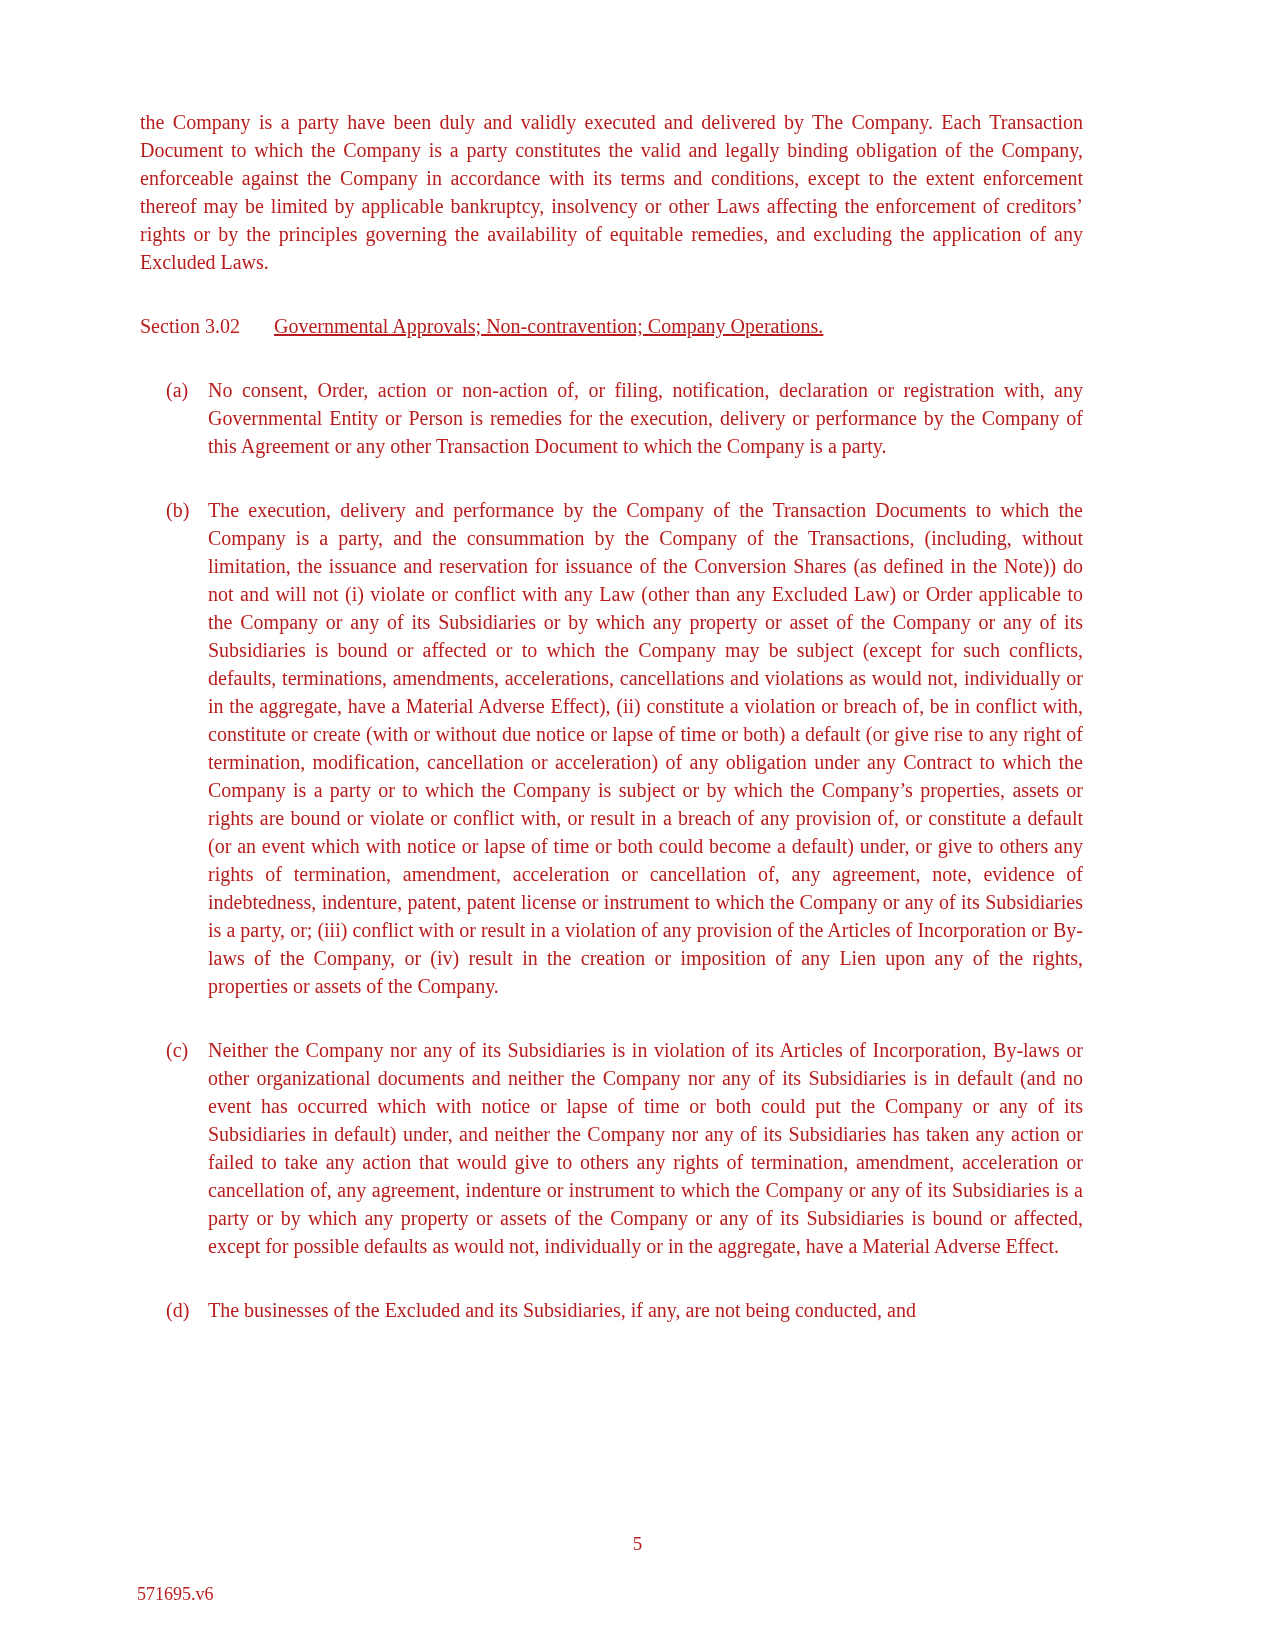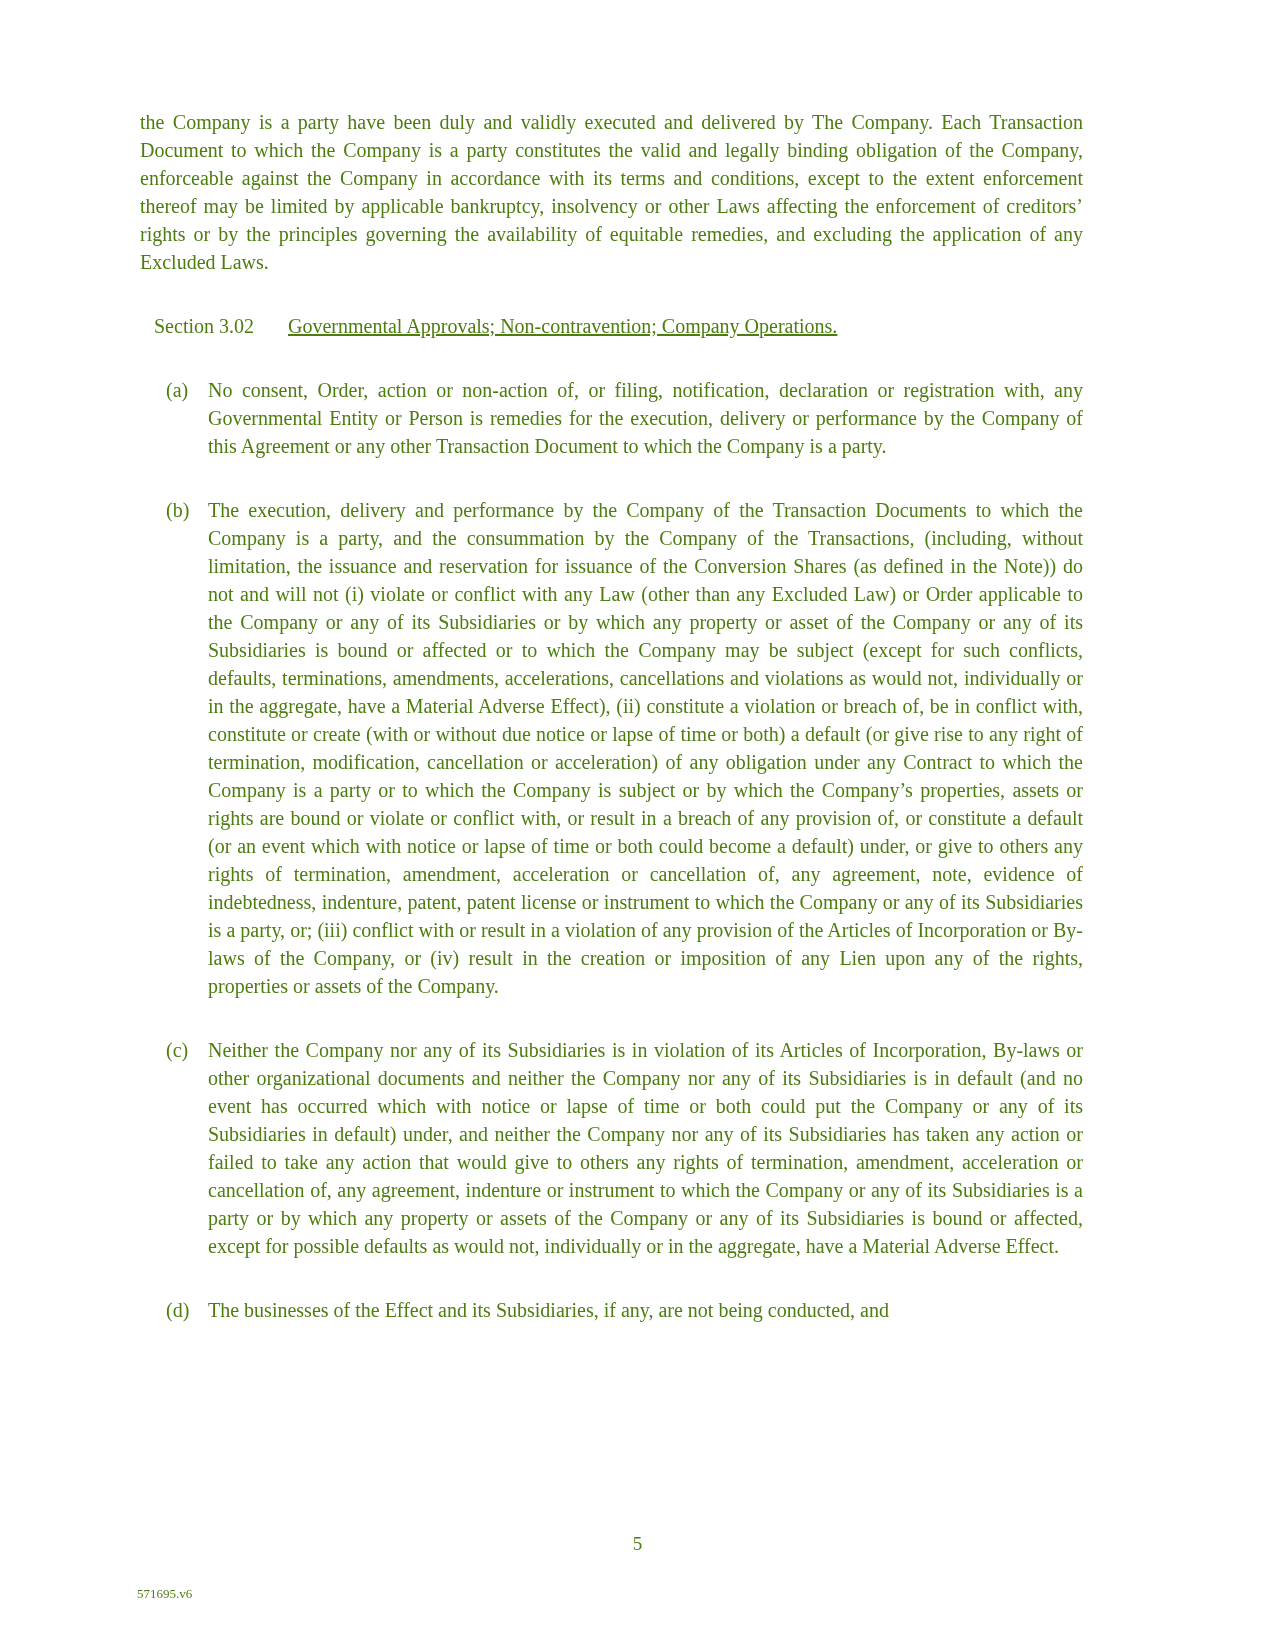--- a/index.html
+++ b/index.html
@@ -6,33 +6,33 @@
     margin: 0;
     padding: 0;
     background: #ffffff;
   }
   .page {
     position: relative;
     width: 1275px;
     height: 1650px;
     background: #ffffff;
     font-family: "Liberation Serif", "DejaVu Serif", serif;
-    color: #4d7c0f;
+    color: #b91c1c;
     box-sizing: border-box;
     padding: 108px 192px 0 140px;
     font-size: 20px;
     line-height: 28px;
     overflow: hidden;
   }
   .para {
     text-align: justify;
     margin: 0 0 36px 0;
   }
   .section-heading {
-    margin: 0 0 36px 14px;
+    margin: 0 0 36px 0;
     white-space: nowrap;
   }
   .section-label {
     display: inline-block;
     margin-right: 34px;
   }
   .section-title {
     text-decoration: underline;
   }
   .list-item {
@@ -53,21 +53,21 @@
     left: 0;
     right: 0;
     bottom: 92px;
     text-align: center;
     font-size: 19px;
   }
   .footer-left {
     position: absolute;
     left: 137px;
     bottom: 42px;
-    font-size: 13px;
+    font-size: 18px;
   }
 </style>
 </head>
 <body>
 
 <div class="page">
 
   <p class="para">the Company is a party have been duly and validly executed and delivered by The Company. Each Transaction Document to which the Company is a party constitutes the valid and legally binding obligation of the Company, enforceable against the Company in accordance with its terms and conditions, except to the extent enforcement thereof may be limited by applicable bankruptcy, insolvency or other Laws affecting the enforcement of creditors’ rights or by the principles governing the availability of equitable remedies, and excluding the application of any Excluded Laws.</p>
 
   <p class="section-heading">
@@ -84,20 +84,20 @@
     <span class="item-text">The execution, delivery and performance by the Company of the Transaction Documents to which the Company is a party, and the consummation by the Company of the Transactions, (including, without limitation, the issuance and reservation for issuance of the Conversion Shares (as defined in the Note)) do not and will not (i) violate or conflict with any Law (other than any Excluded Law) or Order applicable to the Company or any of its Subsidiaries or by which any property or asset of the Company or any of its Subsidiaries is bound or affected or to which the Company may be subject (except for such conflicts, defaults, terminations, amendments, accelerations, cancellations and violations as would not, individually or in the aggregate, have a Material Adverse Effect), (ii) constitute a violation or breach of, be in conflict with, constitute or create (with or without due notice or lapse of time or both) a default (or give rise to any right of termination, modification, cancellation or acceleration) of any obligation under any Contract to which the Company is a party or to which the Company is subject or by which the Company’s properties, assets or rights are bound or violate or conflict with, or result in a breach of any provision of, or constitute a default (or an event which with notice or lapse of time or both could become a default) under, or give to others any rights of termination, amendment, acceleration or cancellation of, any agreement, note, evidence of indebtedness, indenture, patent, patent license or instrument to which the Company or any of its Subsidiaries is a party, or; (iii) conflict with or result in a violation of any provision of the Articles of Incorporation or By-laws of the Company, or (iv) result in the creation or imposition of any Lien upon any of the rights, properties or assets of the Company.</span>
   </div>
 
   <div class="list-item">
     <span class="item-label">(c)</span>
     <span class="item-text">Neither the Company nor any of its Subsidiaries is in violation of its Articles of Incorporation, By-laws or other organizational documents and neither the Company nor any of its Subsidiaries is in default (and no event has occurred which with notice or lapse of time or both could put the Company or any of its Subsidiaries in default) under, and neither the Company nor any of its Subsidiaries has taken any action or failed to take any action that would give to others any rights of termination, amendment, acceleration or cancellation of, any agreement, indenture or instrument to which the Company or any of its Subsidiaries is a party or by which any property or assets of the Company or any of its Subsidiaries is bound or affected, except for possible defaults as would not, individually or in the aggregate, have a Material Adverse Effect.</span>
   </div>
 
   <div class="list-item">
     <span class="item-label">(d)</span>
-    <span class="item-text">The businesses of the Effect and its Subsidiaries, if any, are not being conducted, and</span>
+    <span class="item-text">The businesses of the Excluded and its Subsidiaries, if any, are not being conducted, and</span>
   </div>
 
   <div class="page-number">5</div>
 
   <div class="footer-left">571695.v6</div>
 
 </div>
 
 </body></html>

